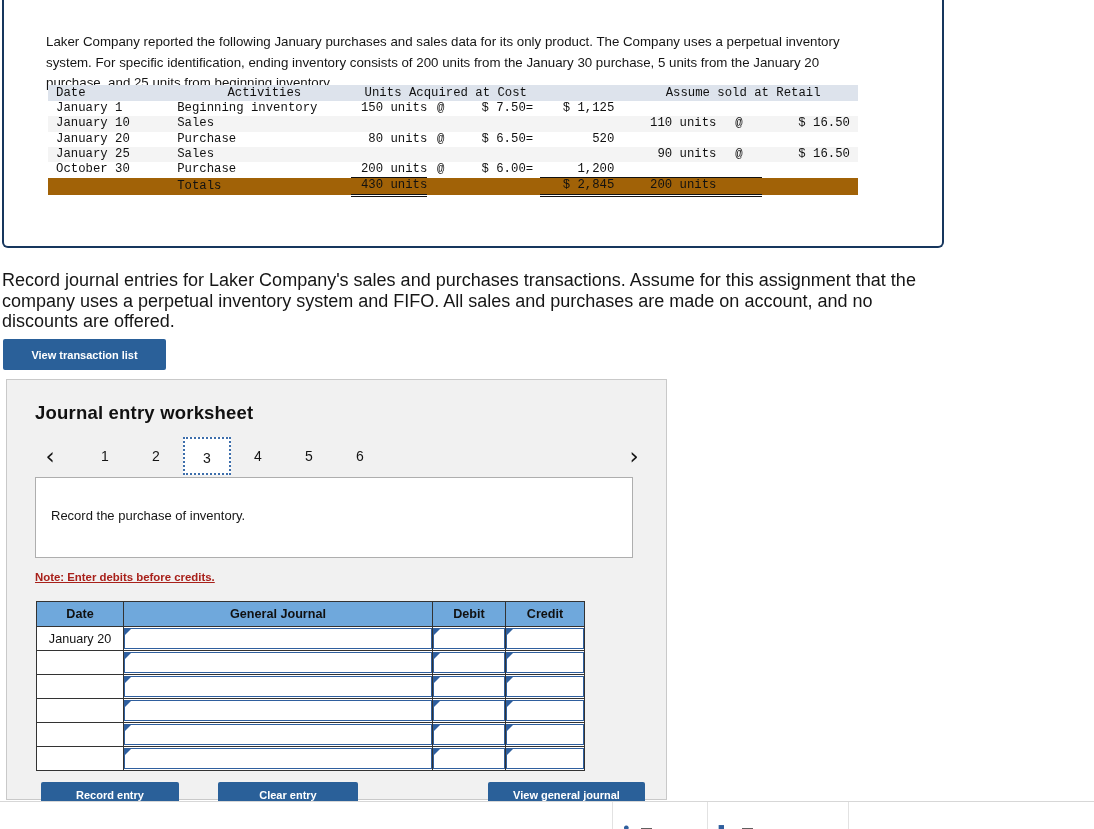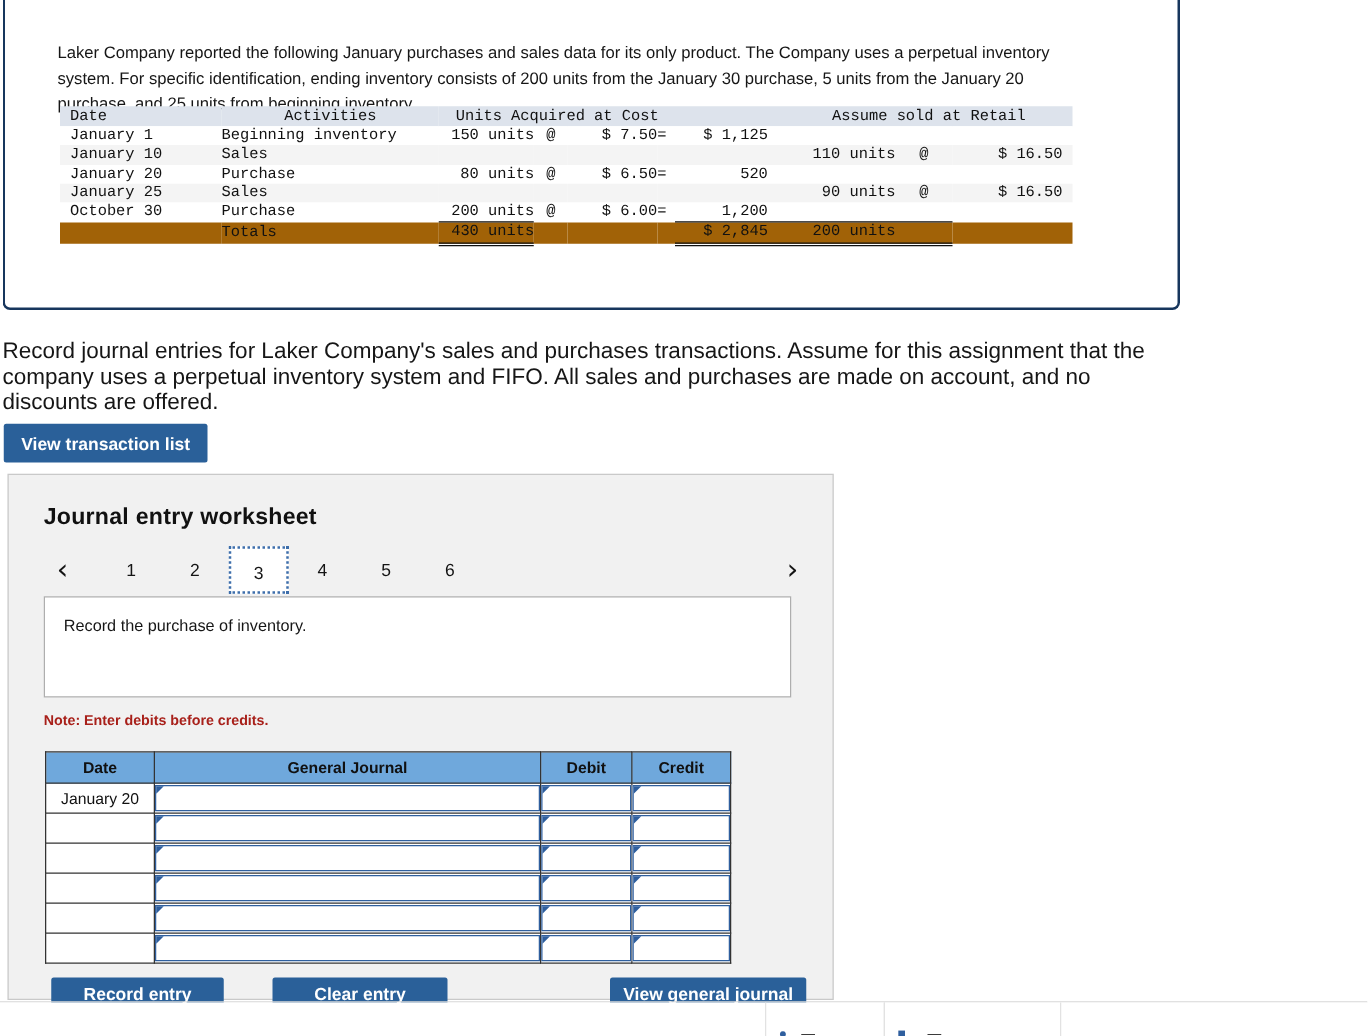--- a/index.html
+++ b/index.html
@@ -96,21 +96,21 @@
     font-size: 18px;
     line-height: 20.5px;
     color: #161616;
   }
 
   
   .btn {
     background: #2a6099;
     color: #ffffff;
     font-weight: bold;
-    font-size: 14px;
+    font-size: 11px;
     border: none;
     border-radius: 2px;
     cursor: pointer;
     font-family: "Liberation Sans", sans-serif;
     padding: 0;
     text-align: center;
   }
   .btn-view-trans {
     position: absolute;
     left: 3px;
@@ -187,31 +187,32 @@
     top: 97px;
     width: 598px;
     height: 81px;
     background: #ffffff;
     border: 1px solid #aeaeae;
     box-sizing: border-box;
   }
   .instr-box-text {
     position: absolute;
     left: 15px;
-    top: 15px;
+    top: 30px;
     font-size: 13px;
     color: #161616;
   }
   .note {
     position: absolute;
     left: 28px;
     top: 191px;
     font-size: 11.4px;
     font-weight: bold;
     color: #a8201a;
+    text-decoration: underline;
   }
 
   
   .journal {
     position: absolute;
     left: 29px;
     top: 221px;
     width: 546px;
     border-collapse: collapse;
     table-layout: fixed;

